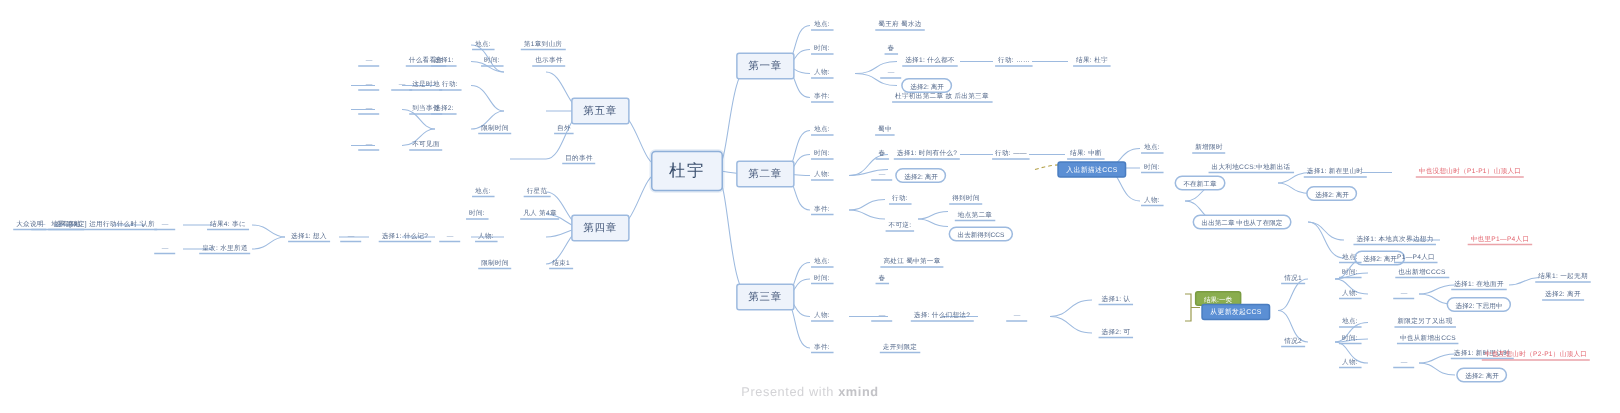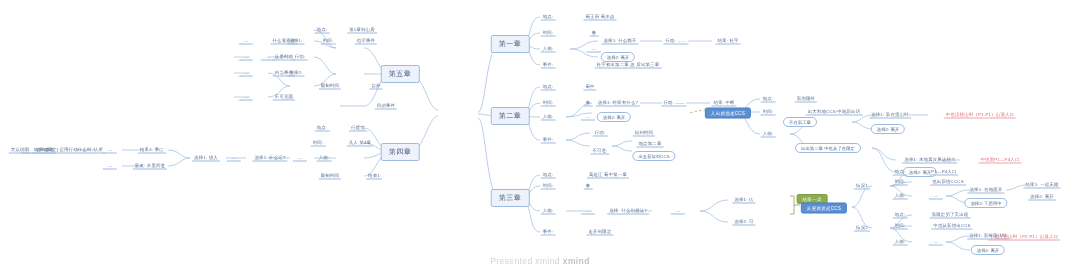--- a/index.html
+++ b/index.html
@@ -171,20 +171,21 @@
     </g>
 
     <path d="M690,113 C706,108 714,110 722,112" fill="none" stroke="#b5a24a" stroke-width="0.7" stroke-dasharray="2.5,2"></path>
 
     <g fill="none" stroke="#9a9a4e" stroke-width="0.8">
       <path d="M790,196 L794,196 L794,214 L790,214"></path>
       <path d="M794,205 L800,205"></path>
     </g>
   </svg>
 
+  <div class="node topic-root" style="left:458px;top:114px;">杜宇</div>
 
   <div class="node topic-chapter" style="left:510px;top:44px;">第一章</div>
   <div class="node topic-chapter" style="left:510px;top:116px;">第二章</div>
   <div class="node topic-chapter" style="left:510px;top:198px;">第三章</div>
   <div class="node topic-chapter" style="left:400px;top:74px;">第五章</div>
   <div class="node topic-chapter" style="left:400px;top:152px;">第四章</div>
 
   <div class="node topic-label" style="left:548px;top:17px;">地点:</div>
   <div class="node topic-plain" style="left:600px;top:17px;">蜀王府 蜀水边</div>
   <div class="node topic-label" style="left:548px;top:33px;">时间:</div>
@@ -304,16 +305,16 @@
   <div class="node topic-plain" style="left:950px;top:215px;">新限定另了又出现</div>
   <div class="node topic-label" style="left:900px;top:226px;">时间:</div>
   <div class="node topic-plain" style="left:952px;top:226px;">中也从新增出CCS</div>
   <div class="node topic-label" style="left:900px;top:242px;">人物:</div>
   <div class="node topic-dash" style="left:936px;top:242px;">—</div>
   <div class="node topic-plain" style="left:988px;top:236px;">选择1:  新时里认时</div>
   <div class="node topic-round" style="left:988px;top:250px;">选择2:  离开</div>
   <div class="node topic-red" style="left:1024px;top:237px;">中也互想山时（P2-P1）山顶人口</div>
 
   <div class="watermark">
-    <span>Presented xmind </span><b>xmind</b>
+    <span>Presented with </span><b>xmind</b>
   </div>
 
 </div>
 
 </body></html>

